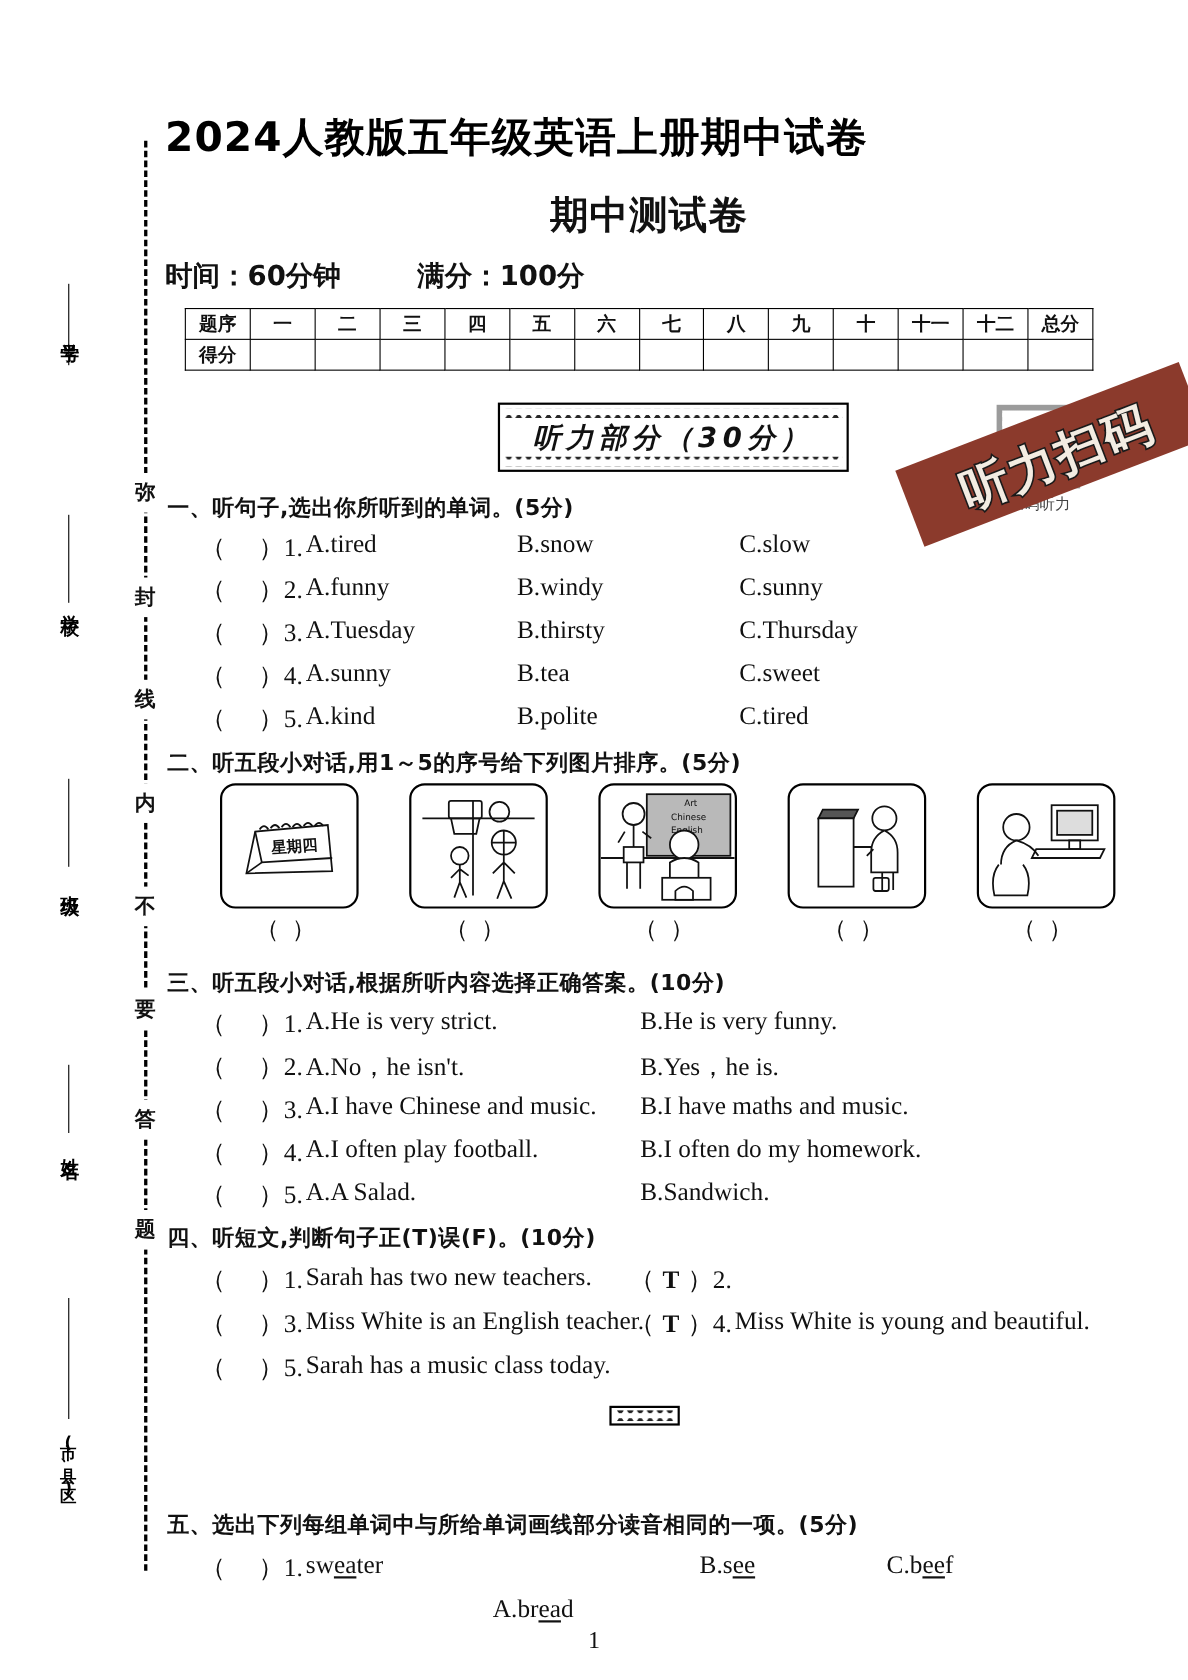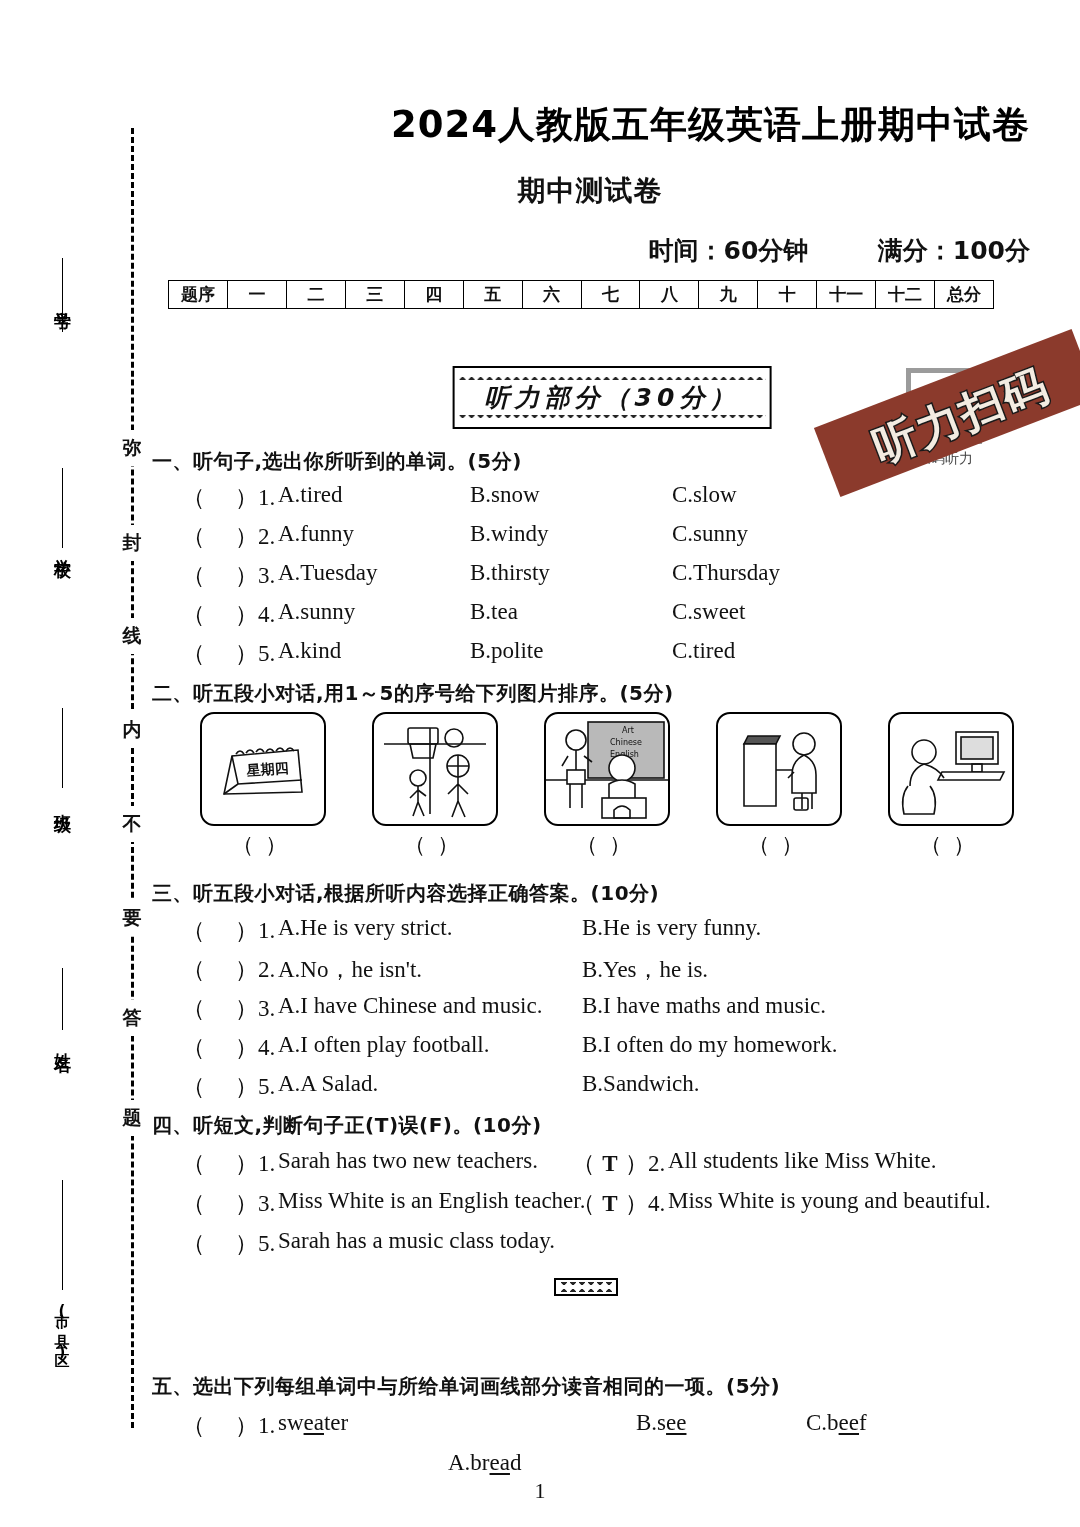--- a/index.html
+++ b/index.html
@@ -23,31 +23,31 @@
     border-left:3px dashed #000;
   }
   .dashchar{
     position:absolute;left:121px;width:22px;text-align:center;
     font-family:"DejaVu Sans", sans-serif;font-weight:700;font-size:19px;
     background:#fff;padding:5px 0;
   }
 
   
   .title-main{
-    position:absolute;left:150px;top:100px;width:880px;text-align:right;
+    position:absolute;left:150px;top:100px;width:880px;text-align:left;
     font-family:"DejaVu Sans", sans-serif;font-weight:700;font-size:37px;
     letter-spacing:1px;color:#000;
   }
   .title-sub{
     position:absolute;left:150px;top:172px;width:880px;text-align:center;
-    font-family:"DejaVu Sans", sans-serif;font-weight:700;font-size:28px;
+    font-family:"DejaVu Sans", sans-serif;font-weight:700;font-size:35px;
     letter-spacing:1px;
   }
   .meta-line{
-    position:absolute;left:150px;top:234px;width:880px;text-align:right;
+    position:absolute;left:150px;top:234px;width:880px;text-align:left;
     font-family:"DejaVu Sans", sans-serif;font-weight:700;font-size:25px;
   }
   .meta-line .gap{display:inline-block;width:52px;}
 
   
   .score-table{
     position:absolute;left:168px;top:280px;width:826px;
     border-collapse:collapse;table-layout:fixed;
   }
   .score-table td{
@@ -190,20 +190,36 @@
       <td>五</td>
       <td>六</td>
       <td>七</td>
       <td>八</td>
       <td>九</td>
       <td>十</td>
       <td>十一</td>
       <td>十二</td>
       <td>总分</td>
     </tr>
+    <tr>
+      <td class="head">得分</td>
+      <td></td>
+      <td></td>
+      <td></td>
+      <td></td>
+      <td></td>
+      <td></td>
+      <td></td>
+      <td></td>
+      <td></td>
+      <td></td>
+      <td></td>
+      <td></td>
+      <td></td>
+    </tr>
   </tbody>
     </table>
 
   <div class="banner" style="top:366px;left:612px;">
     <div class="wave top"></div>
     <div class="wave bot"></div>
     <span class="banner-txt">听力部分（30分）</span>
   </div>
 
   <div class="stamp-wrap">
@@ -366,21 +382,20 @@
     <span class="cell" style="left:126px;">A.A Salad.</span>
     <span class="cell" style="left:430px;">B.Sandwich.</span>
   </div>
 
   <div class="q-head" style="top:1112px;">四、听短文,判断句子正(T)误(F)。(10分)</div>
 
   <div class="q-row" style="top:1148px;">
     <span class="cell brk" style="left:30px;">（<span class="sp"></span>）<span>1.</span></span>
     <span class="cell" style="left:126px;">Sarah has two new teachers.</span>
     <span class="cell brk" style="left:420px;">（<span class="tmark">T</span>）<span>2.</span></span>
-    <span class="cell" style="left:516px;">All students like Miss White.</span>
   </div>
   <div class="q-row" style="top:1188px;">
     <span class="cell brk" style="left:30px;">（<span class="sp"></span>）<span>3.</span></span>
     <span class="cell" style="left:126px;">Miss White is an English teacher.</span>
     <span class="cell brk" style="left:420px;">（<span class="tmark">T</span>）<span>4.</span></span>
     <span class="cell" style="left:516px;">Miss White is young and beautiful.</span>
   </div>
   <div class="q-row" style="top:1228px;">
     <span class="cell brk" style="left:30px;">（<span class="sp"></span>）<span>5.</span></span>
     <span class="cell" style="left:126px;">Sarah has a music class today.</span>

